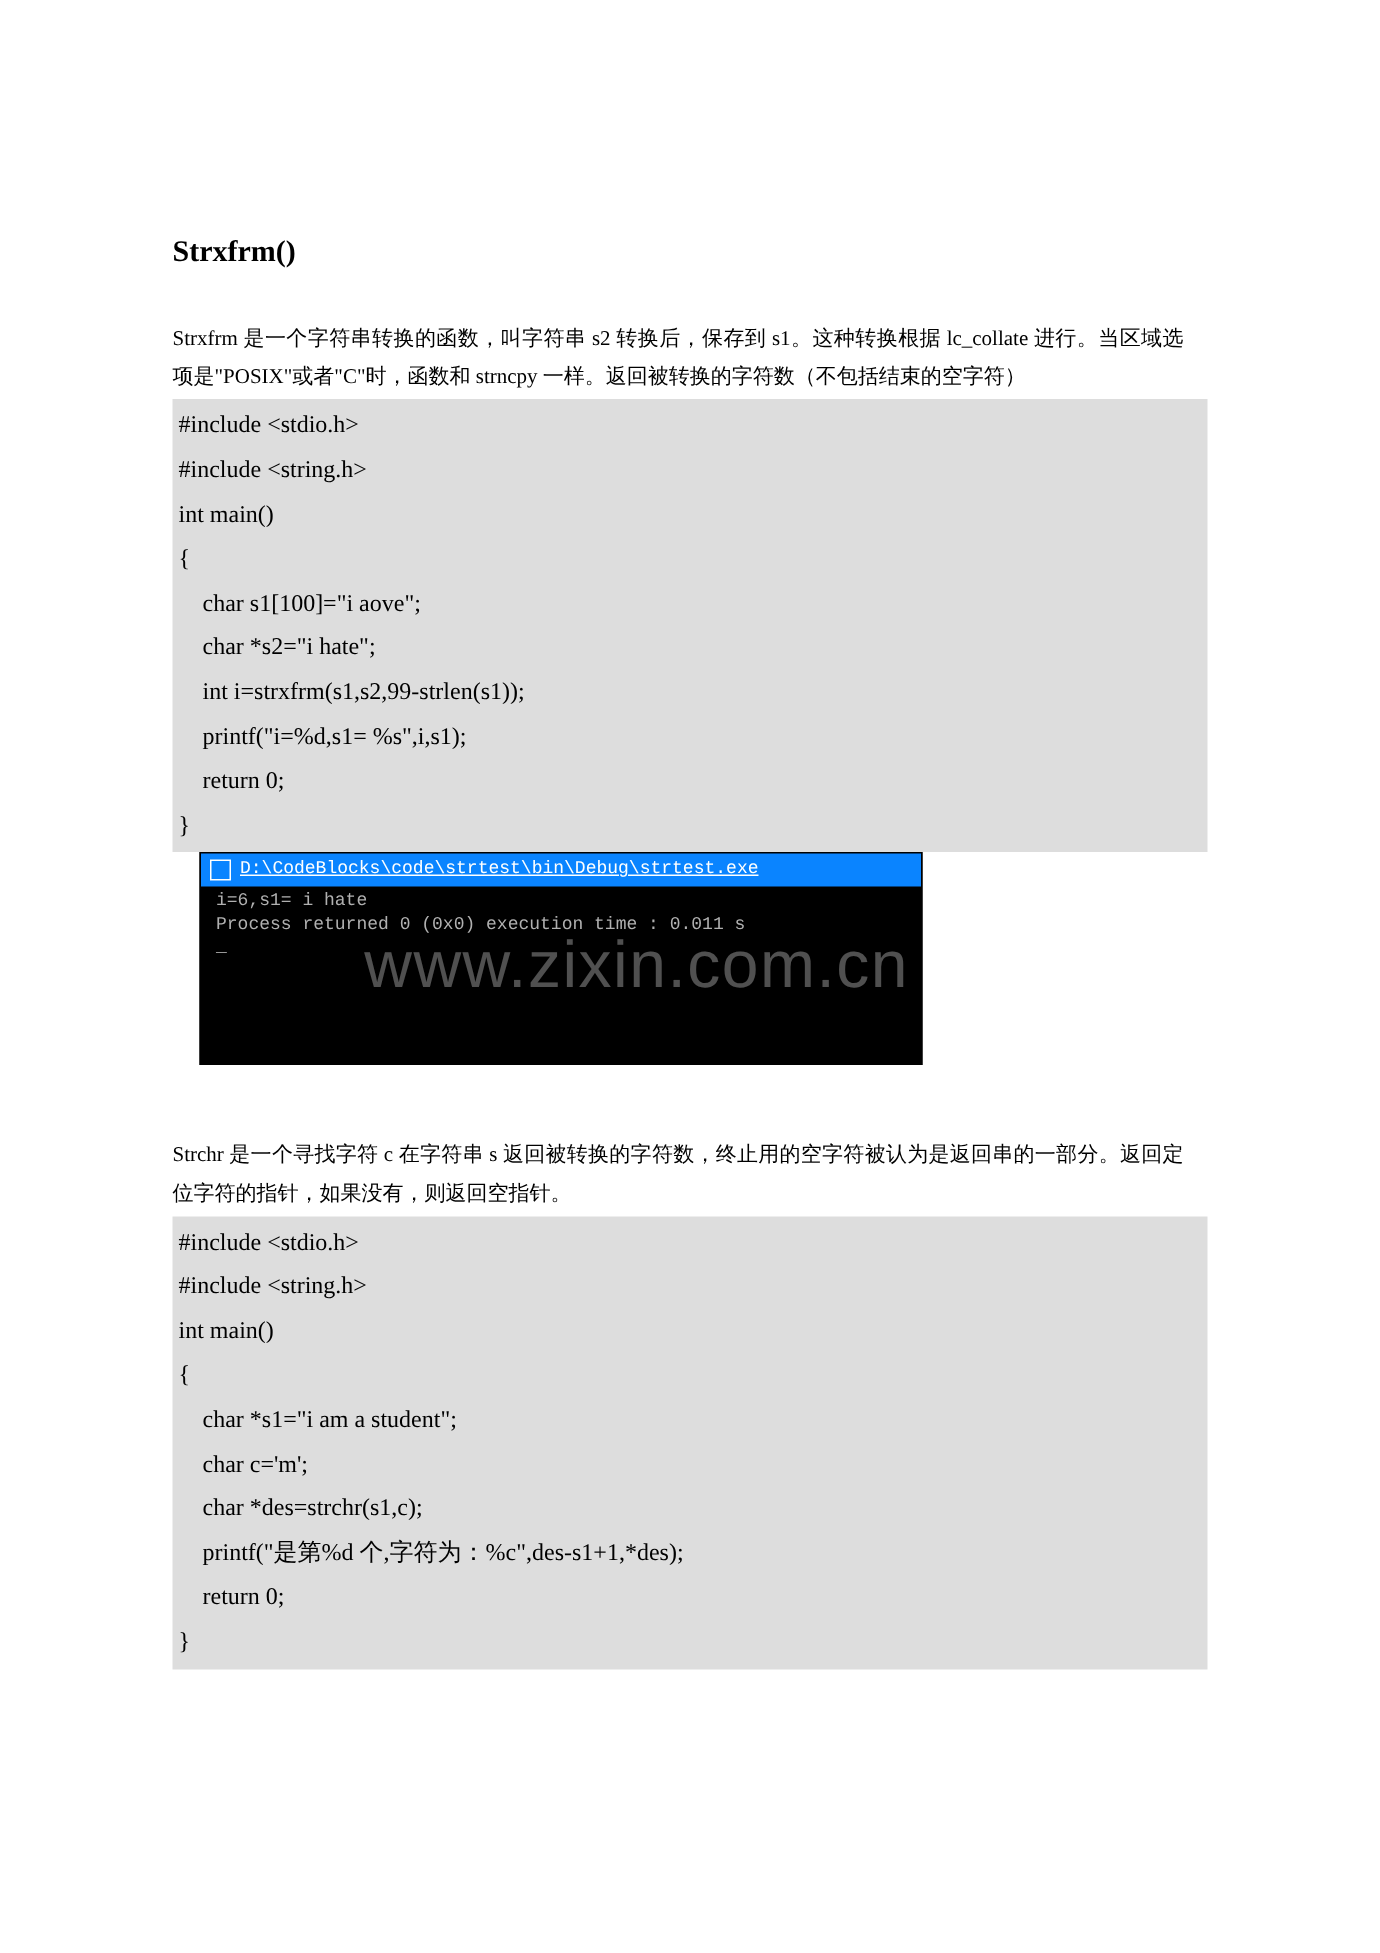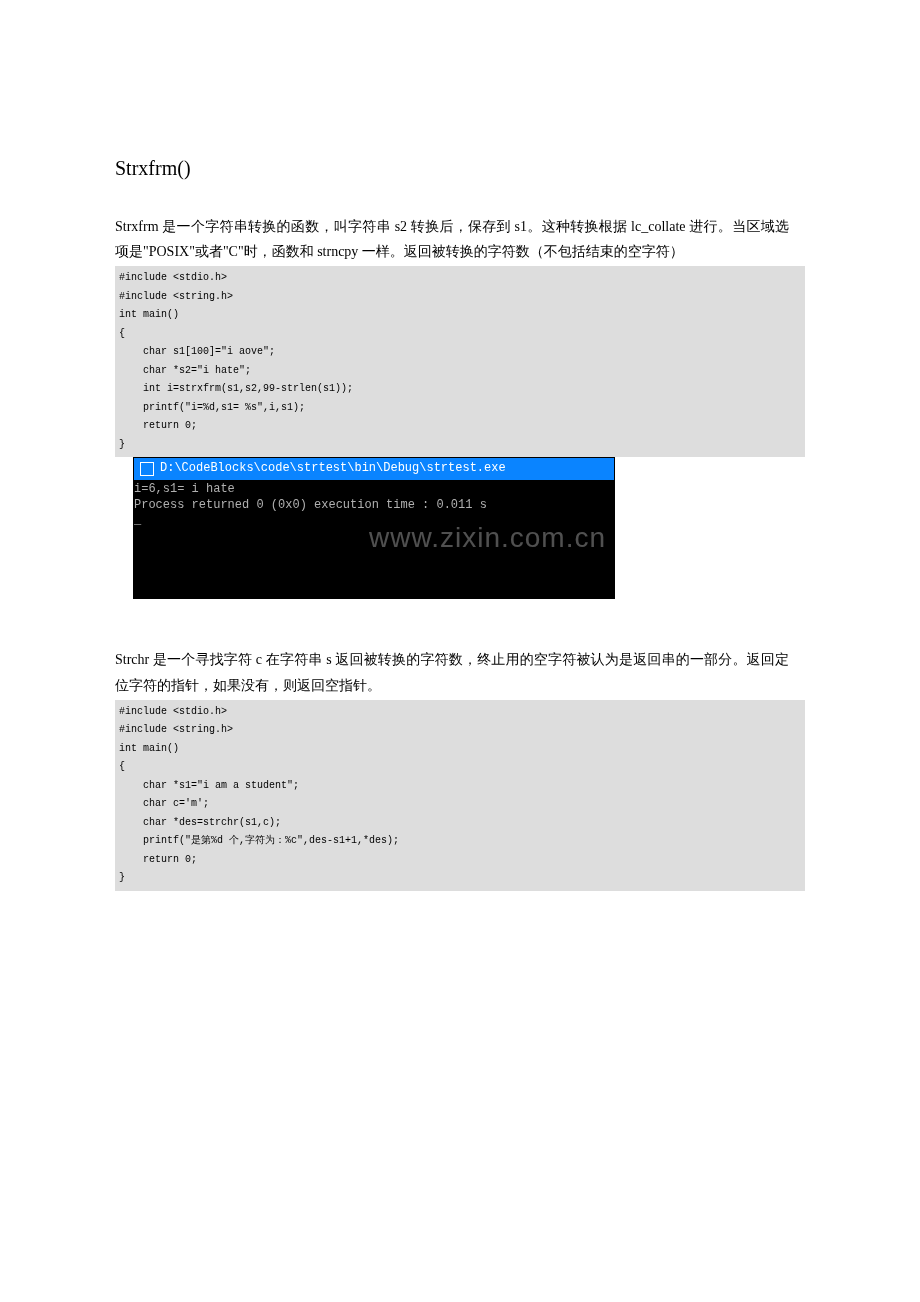--- a/index.html
+++ b/index.html
@@ -12,32 +12,32 @@
     color: #000;
   }
   .page {
     width: 920px;
     padding: 150px 115px 180px 115px;
     box-sizing: border-box;
   }
   h2 {
     font-family: "SimSun", "NSimSun", serif;
     font-size: 20px;
-    font-weight: normal;
+    font-weight: bold;
     margin: 0 0 28px 0;
   }
   .para {
     margin: 0 16px 2px 0;
     text-align: justify;
   }
   .code-block {
     background: #ddd;
     padding: 3px 4px 3px 4px;
-    font-family: Liberation Mono, monospace;
-    font-size: 10px;
+    font-family: Liberation Serif, serif;
+    font-size: 16px;
     line-height: 1.85;
     white-space: pre;
   }
   .terminal {
     background: #000;
     padding: 0;
     font-family: "Consolas", "Courier New", monospace;
     font-size: 12px;
     line-height: 1.3;
     margin-left: 18px;
@@ -47,40 +47,41 @@
     border: 1px solid #000;
   }
   .terminal-title {
     background: #0a84ff;
     color: #fff;
     padding: 3px 6px;
     font-size: 12px;
     display: flex;
     align-items: center;
     gap: 6px;
+    text-decoration: underline;
   }
   .title-icon {
     width: 12px;
     height: 12px;
     border: 1px solid #fff;
     display: inline-block;
     background: #0a84ff;
   }
   .terminal-body {
-    padding: 2px 0;
+    padding: 2px 10px;
     color: #b0b0b0;
     position: relative;
   }
   .watermark {
     position: absolute;
     color: rgba(230,230,230,0.35);
-    font-size: 28px;
+    font-size: 44px;
     font-weight: 300;
     right: 8px;
-    top: 40px;
+    top: 24px;
     letter-spacing: 1px;
     font-family: "Arial", sans-serif;
   }
   .section-gap {
     height: 48px;
   }
 </style>
 </head>
 <body>
 

